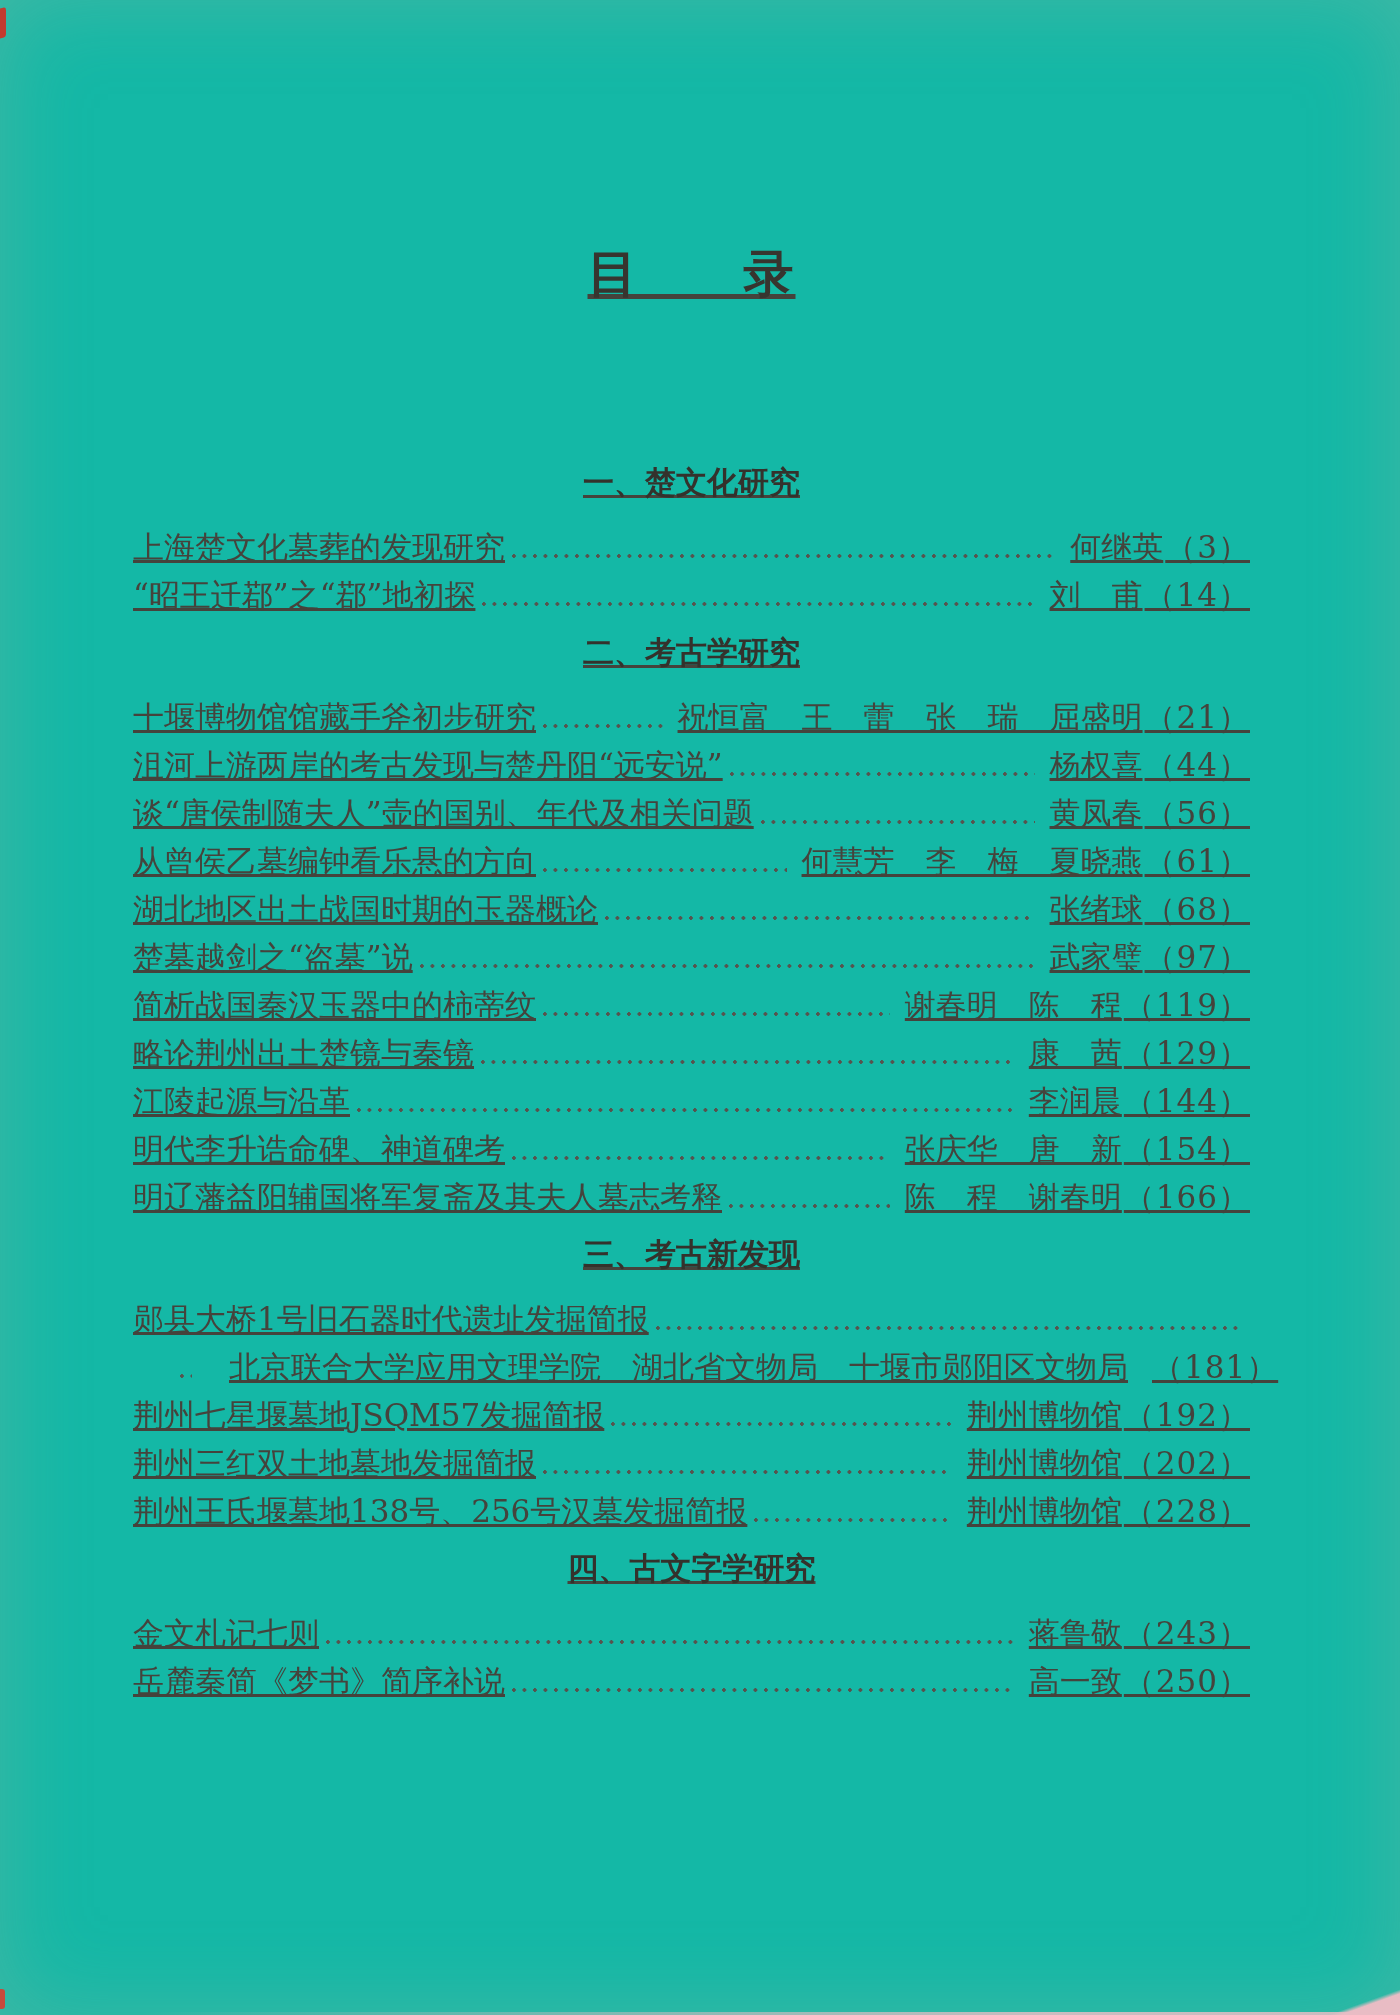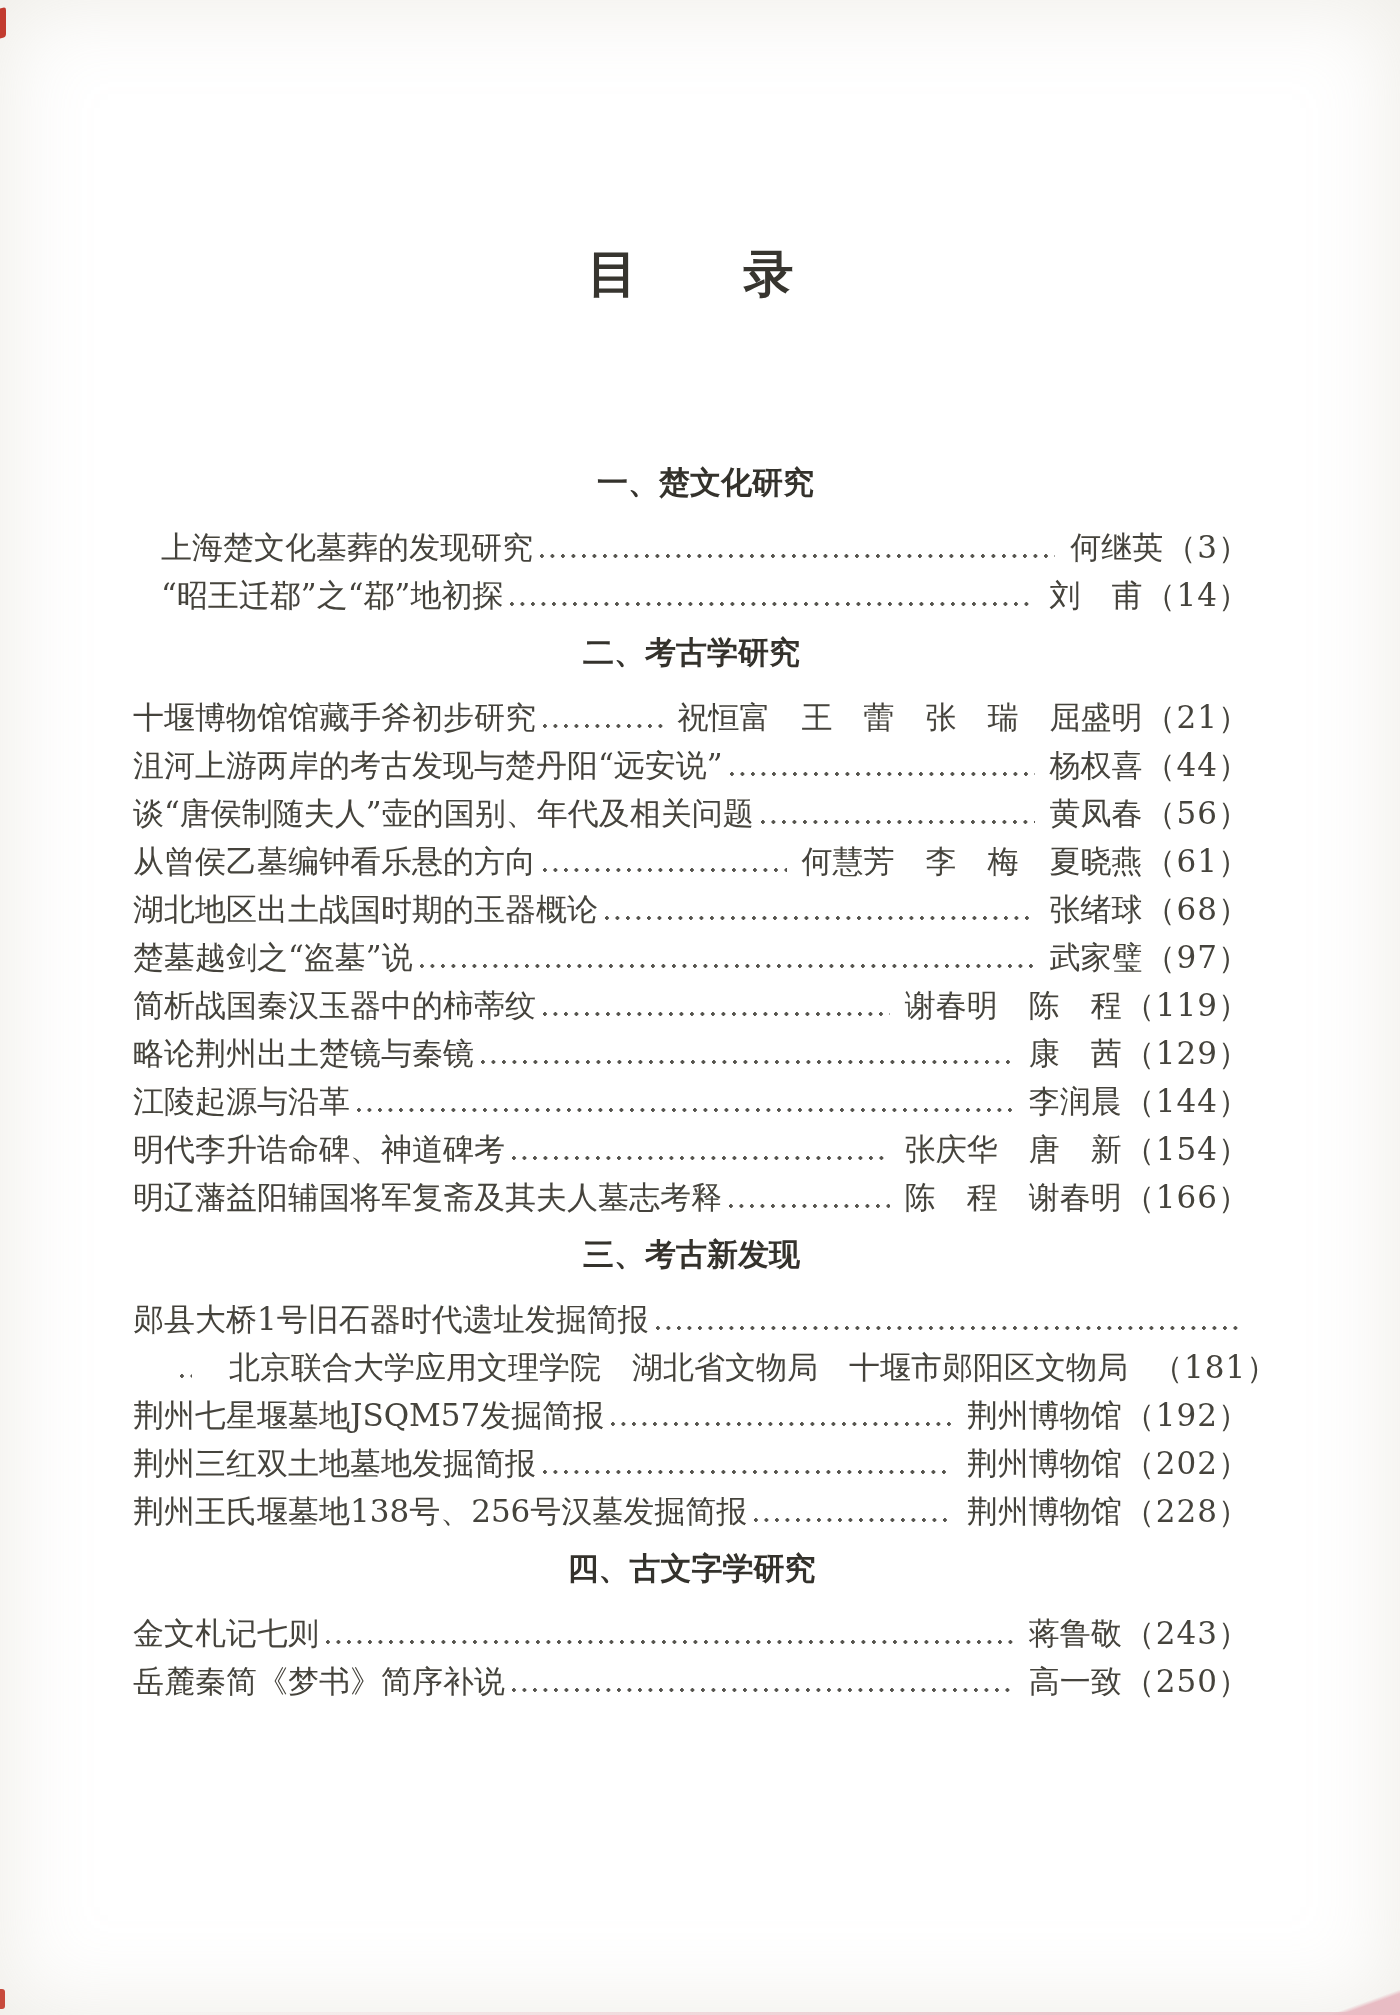--- a/index.html
+++ b/index.html
@@ -1,36 +1,37 @@
 <!DOCTYPE html>
 <html><head>
 <meta charset="utf-8">
 <style>
   html,body{margin:0;padding:0;background:#e9e6de;}
   .page{
     position:relative;
     width:1400px;height:2015px;
-    background:#ffffff;
+    background:#14b8a6;
     overflow:hidden;
     box-shadow:inset 0 0 90px rgba(190,182,160,0.28);
     font-family:"DejaVu Serif","Liberation Serif",serif;
     color:#45433c;
+    text-decoration:underline;
   }
   .content{padding:0 150px 0 133px;}
   .title{
     margin-top:243px;
     text-align:center;
     font-size:50px;
     line-height:62px;
     font-weight:bold;
     color:#37352f;
     letter-spacing:2px;
   }
   .section{margin-top:14px;}
-  .section.first{margin-top:158px;margin-left:28px;}
+  .section.first{margin-top:158px;}
   .heading{
     font-family:"DejaVu Sans","Liberation Sans",sans-serif;
     font-weight:700;
     font-size:31px;
     line-height:38px;
     text-align:center;
     color:#34322c;
     margin-bottom:22px;
   }
   .row{

